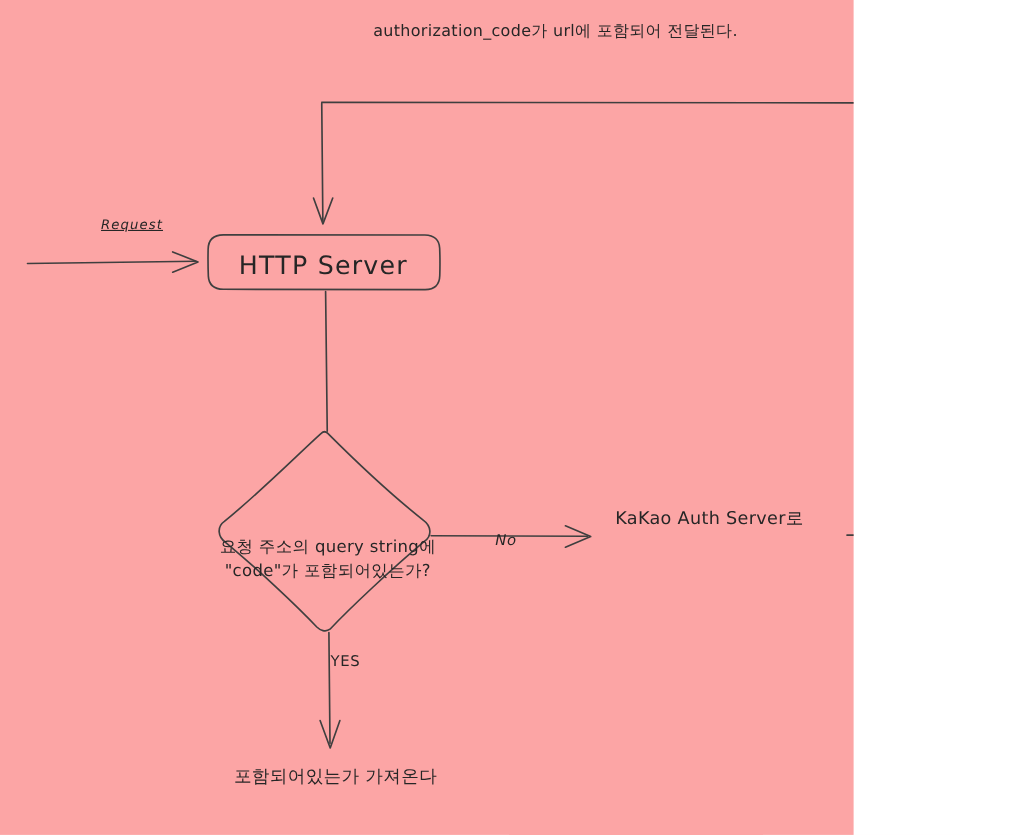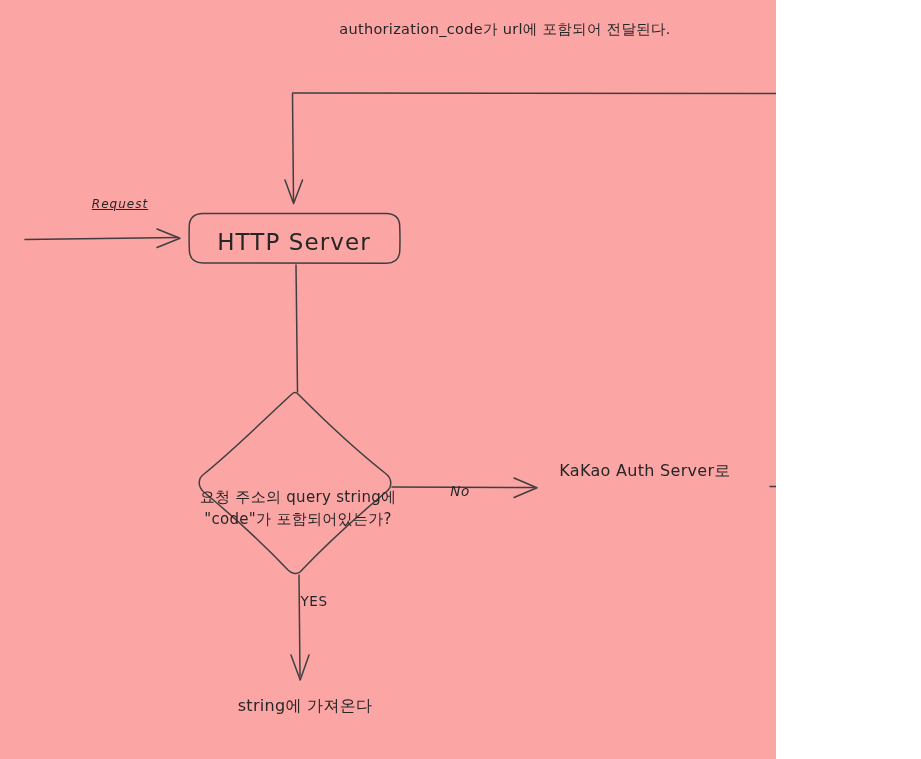--- a/index.html
+++ b/index.html
@@ -146,16 +146,16 @@
 
   <div class="dtext t-edge center" style="left:314px; top:592px;">YES</div>
 
   <div class="dtext t-node center" style="left:645px; top:460px;">
     <div>KaKao Auth Server로</div>
   </div>
 
   <div class="dtext t-side center" style="left:863px; top:255px;">사용자 동의</div>
 
   <div class="dtext t-node center" style="left:305px; top:695px;">
-    <div>string에 가져온다</div>
+    <div>포함되어있는가 가져온다</div>
   </div>
 
 </div>
 
 </body></html>

